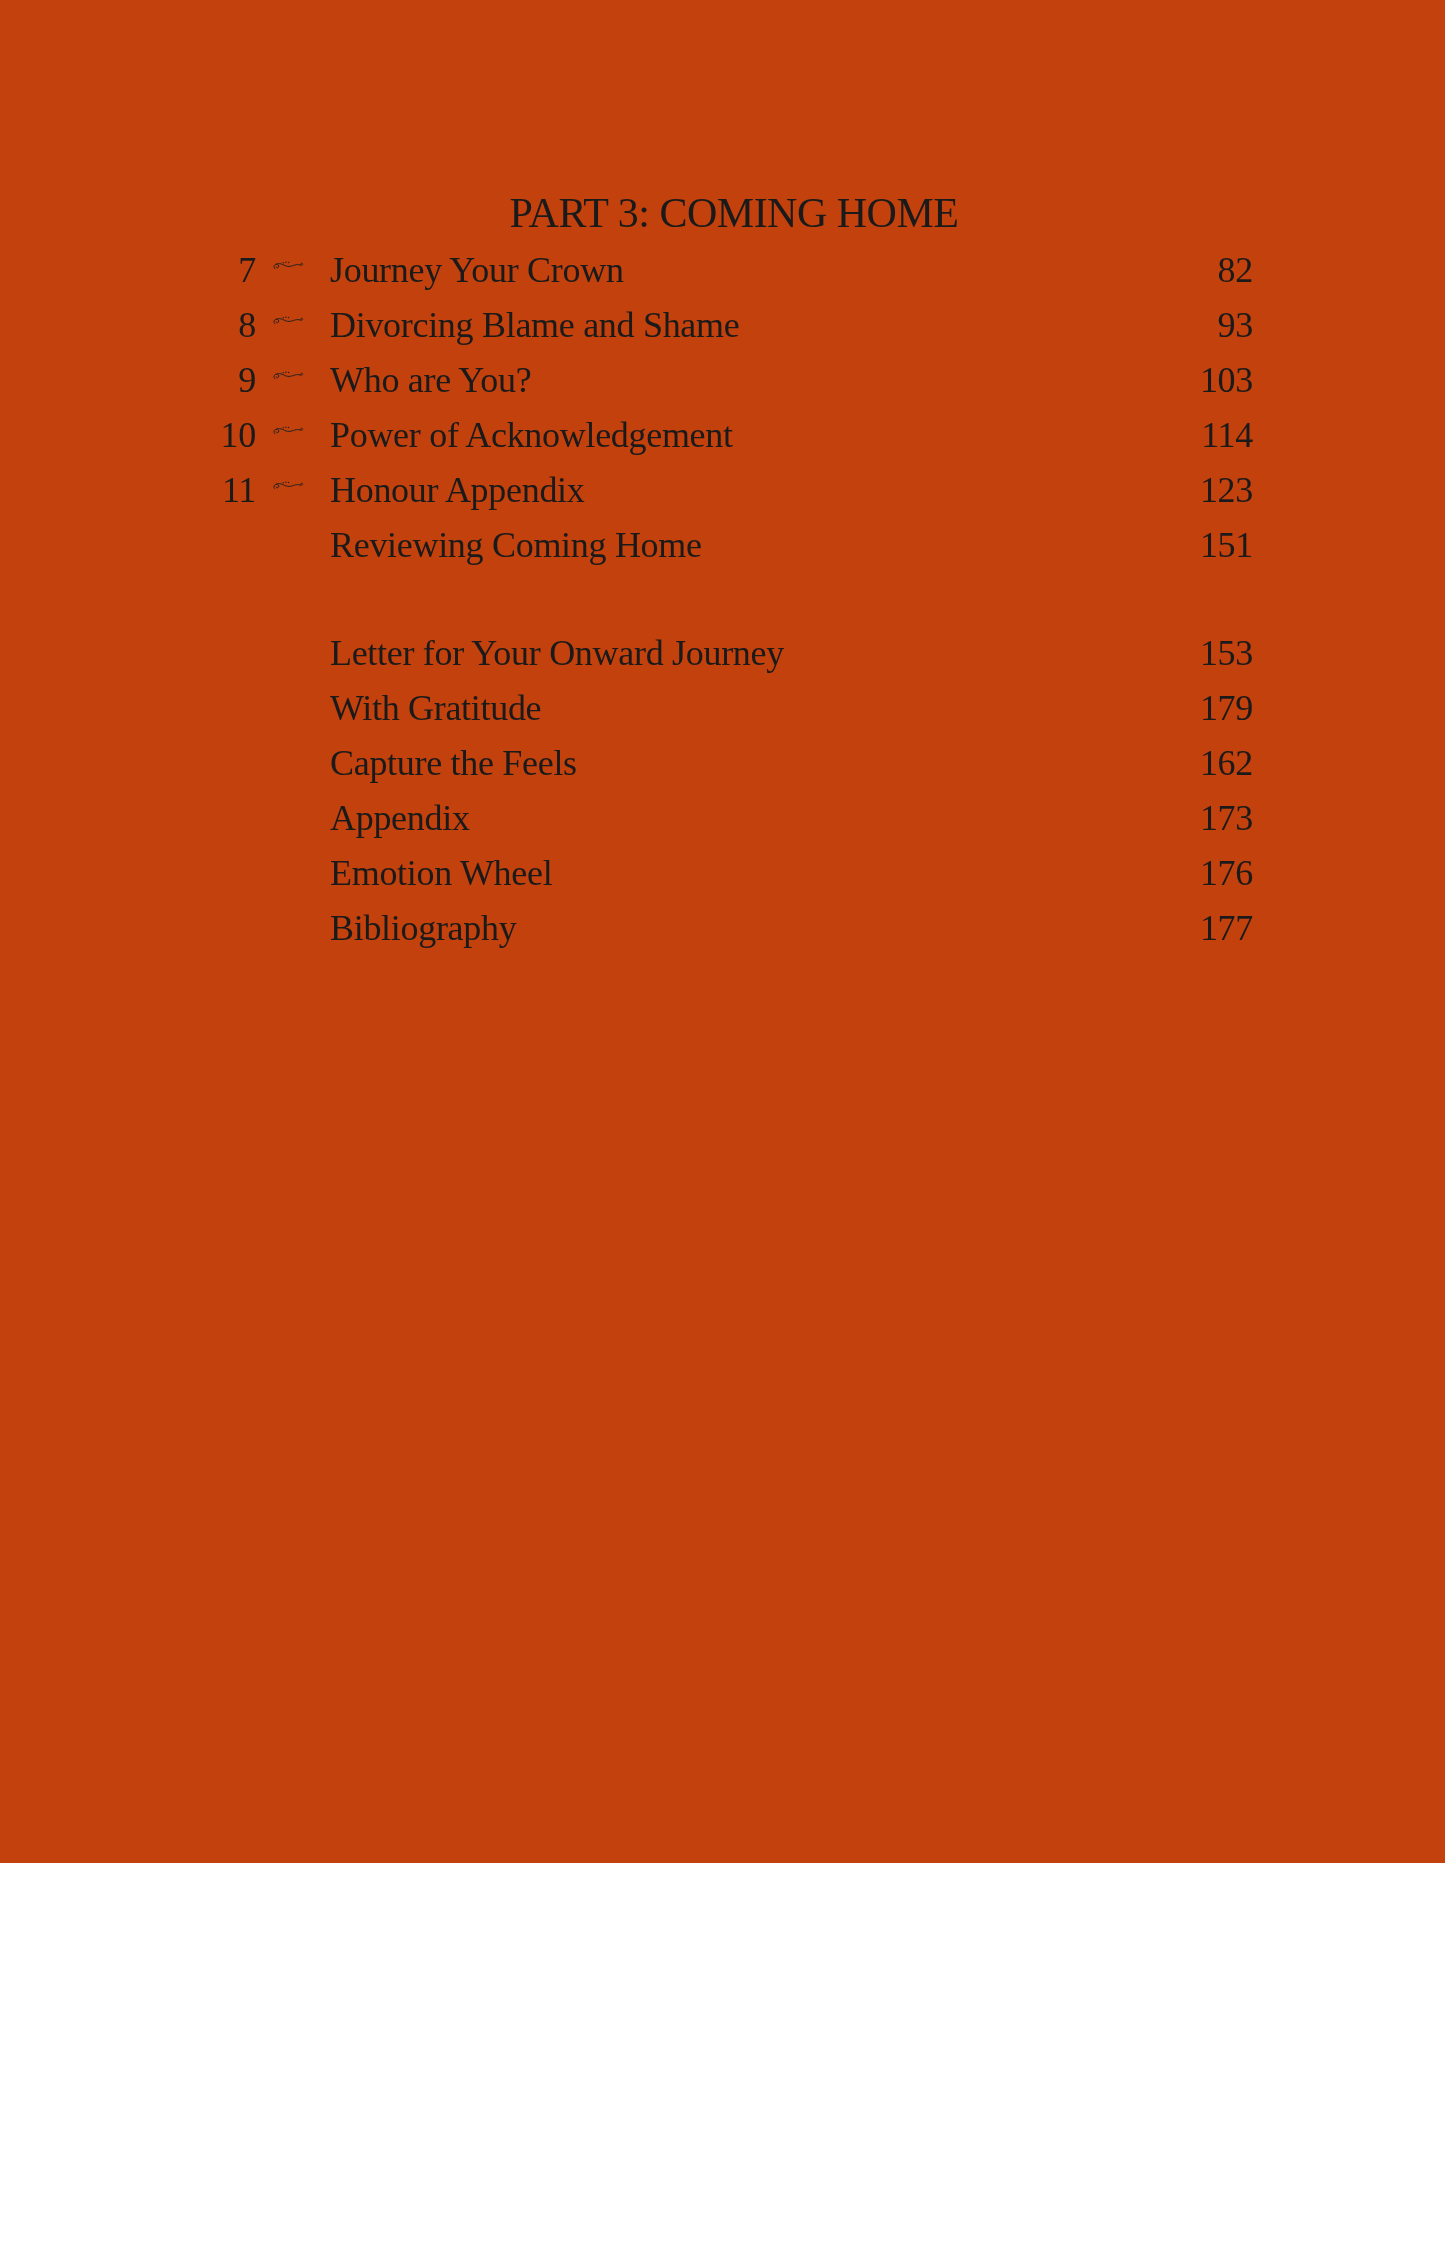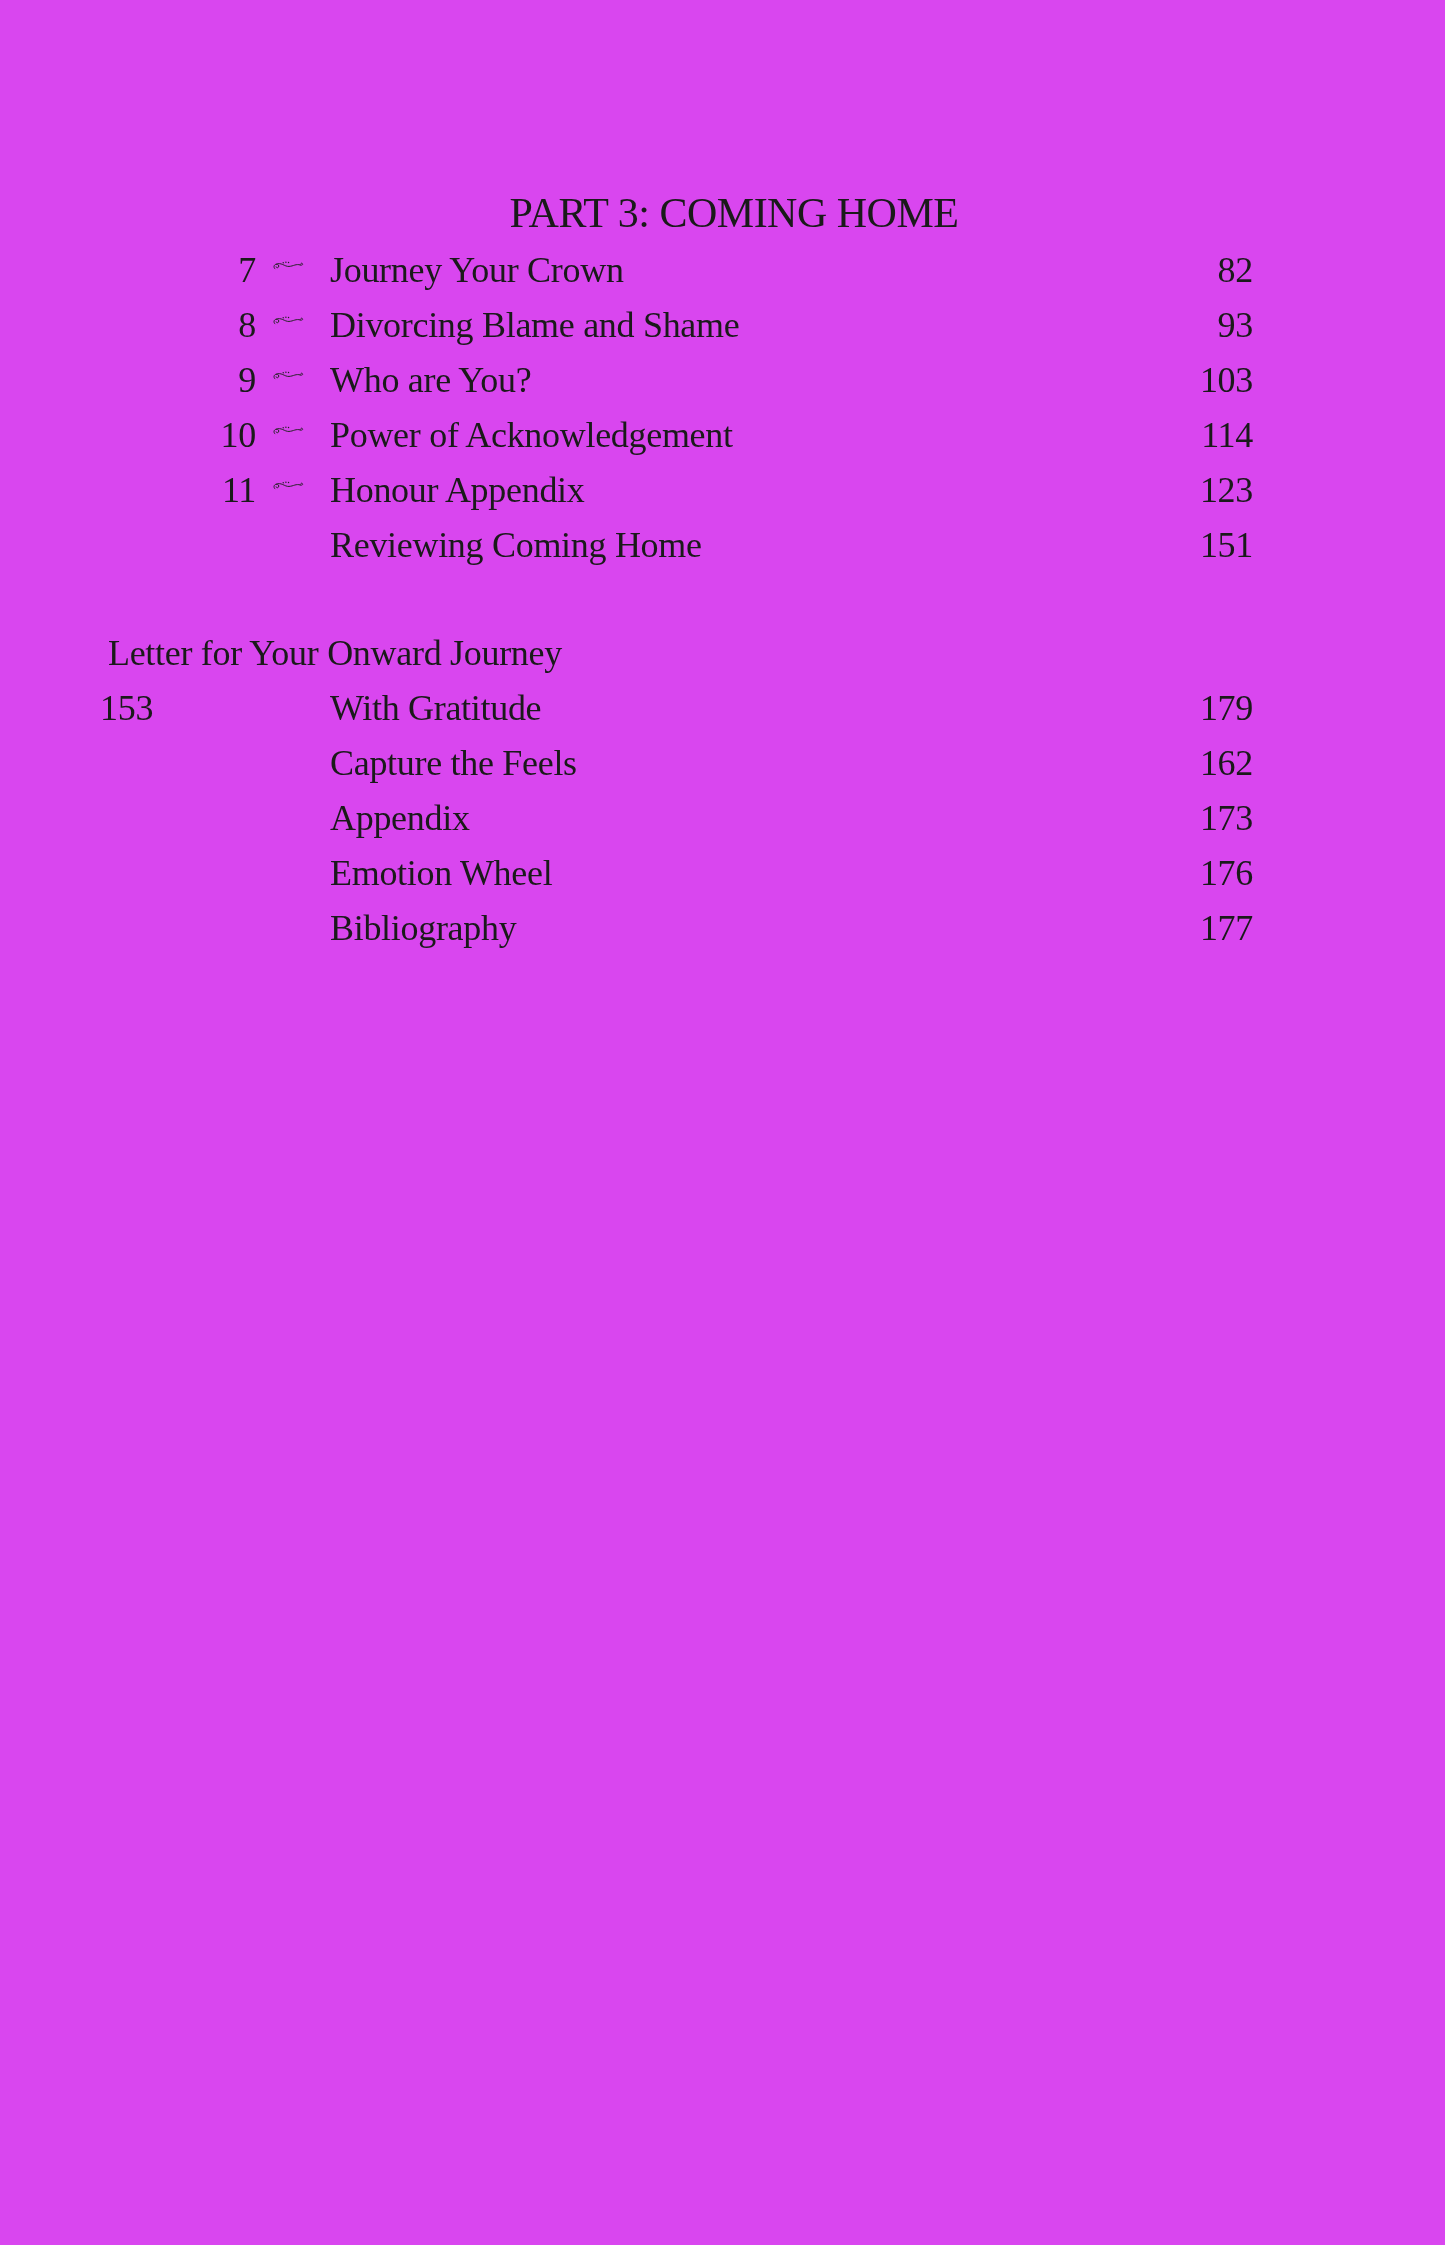--- a/index.html
+++ b/index.html
@@ -3,37 +3,37 @@
 <meta charset="utf-8">
 <style>
   html, body { margin: 0; padding: 0; }
   body {
     width: 1445px; height: 2245px;
     background: #ffffff;
     font-family: "Liberation Serif", "DejaVu Serif", serif;
     color: #1a1a1a;
     overflow: hidden;
   }
-  .page { position: relative; width: 1445px; height: 2245px; background: #d946ef; }
+  .page { position: relative; width: 1445px; height: 1863px; background: #c2410c; }
 
   .part-title {
     position: absolute; top: 186px; left: 100px; width: 1153px;
     box-sizing: border-box; padding-left: 115px;
     line-height: 55px; font-size: 42px; letter-spacing: -0.5px;
     text-align: center; white-space: nowrap;
   }
 
   .toc { position: absolute; top: 243px; left: 100px; width: 1153px; }
 
   .toc-row {
     display: flex; align-items: baseline;
     height: 55px; line-height: 55px;
     font-size: 36px; letter-spacing: -0.3px; white-space: nowrap;
   }
-  .toc-row.gap-above { margin-top: 53px; flex-direction: column; }
+  .toc-row.gap-above { margin-top: 53px; }
 
   .chap-num { width: 156px; text-align: right; flex: 0 0 auto; }
   .orn-cell {
     width: 66px; flex: 0 0 auto;
     display: flex; justify-content: center; align-self: center;
     transform: translateY(-5px);
   }
   .orn-cell svg { display: block; }
   .entry-title { flex: 1 1 auto; padding-left: 8px; }
   .page-num { flex: 0 0 auto; text-align: left; }

